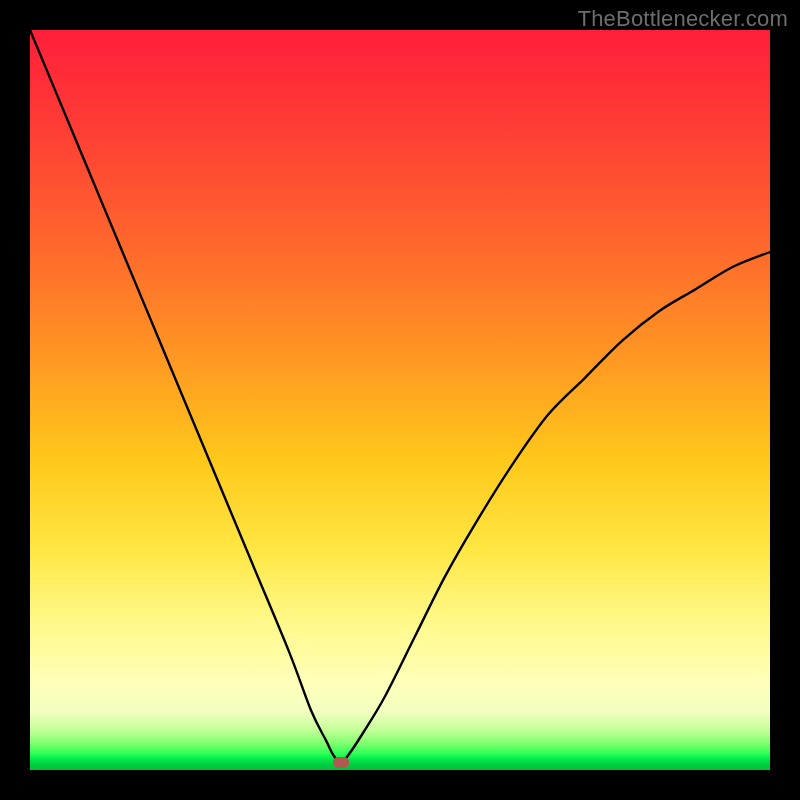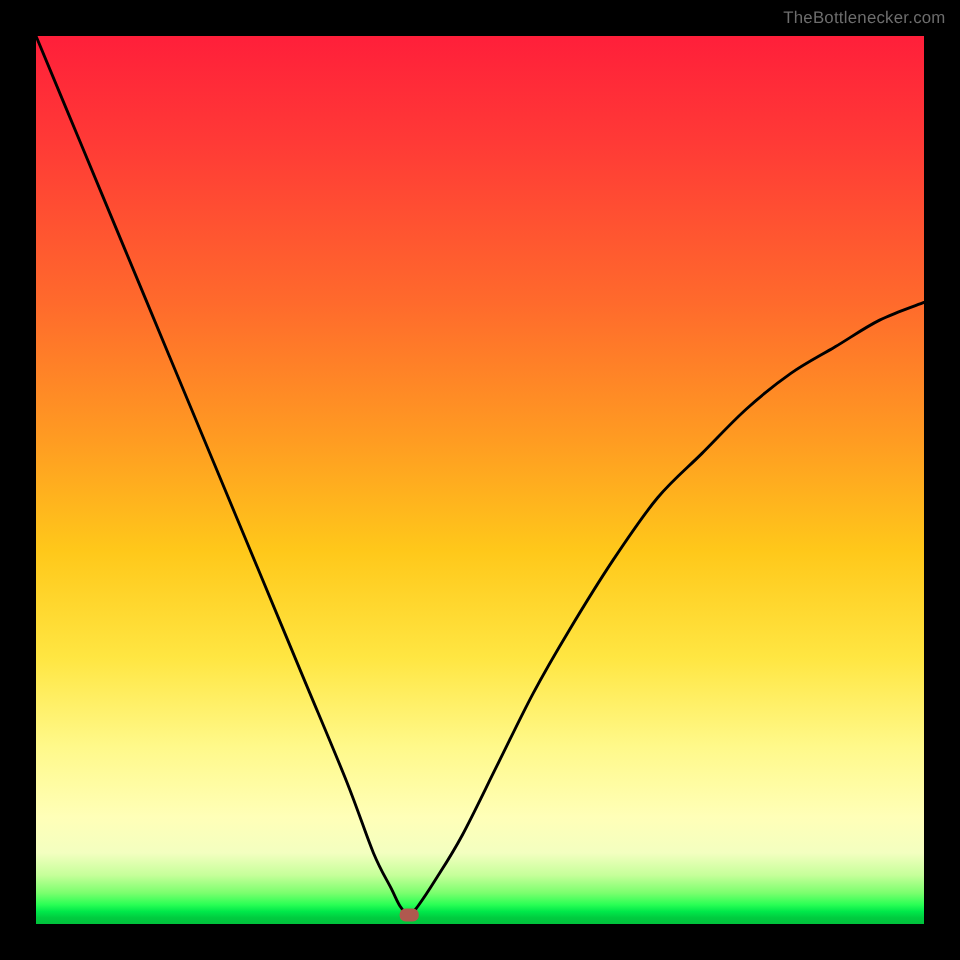--- a/index.html
+++ b/index.html
@@ -41,21 +41,21 @@
       #00e84a 98.6%,
       #00cc3f 99.3%,
       #00c23c 100%
     );
   }
   .watermark {
     position: absolute;
     top: 6px;
     right: 12px;
     color: #6d6d6d;
-    font-size: 14px;
+    font-size: 22px;
     font-weight: 500;
     letter-spacing: 0.2px;
     user-select: none;
   }
   svg.curve {
     position: absolute;
     left: 0;
     top: 0;
     width: 740px;
     height: 740px;

